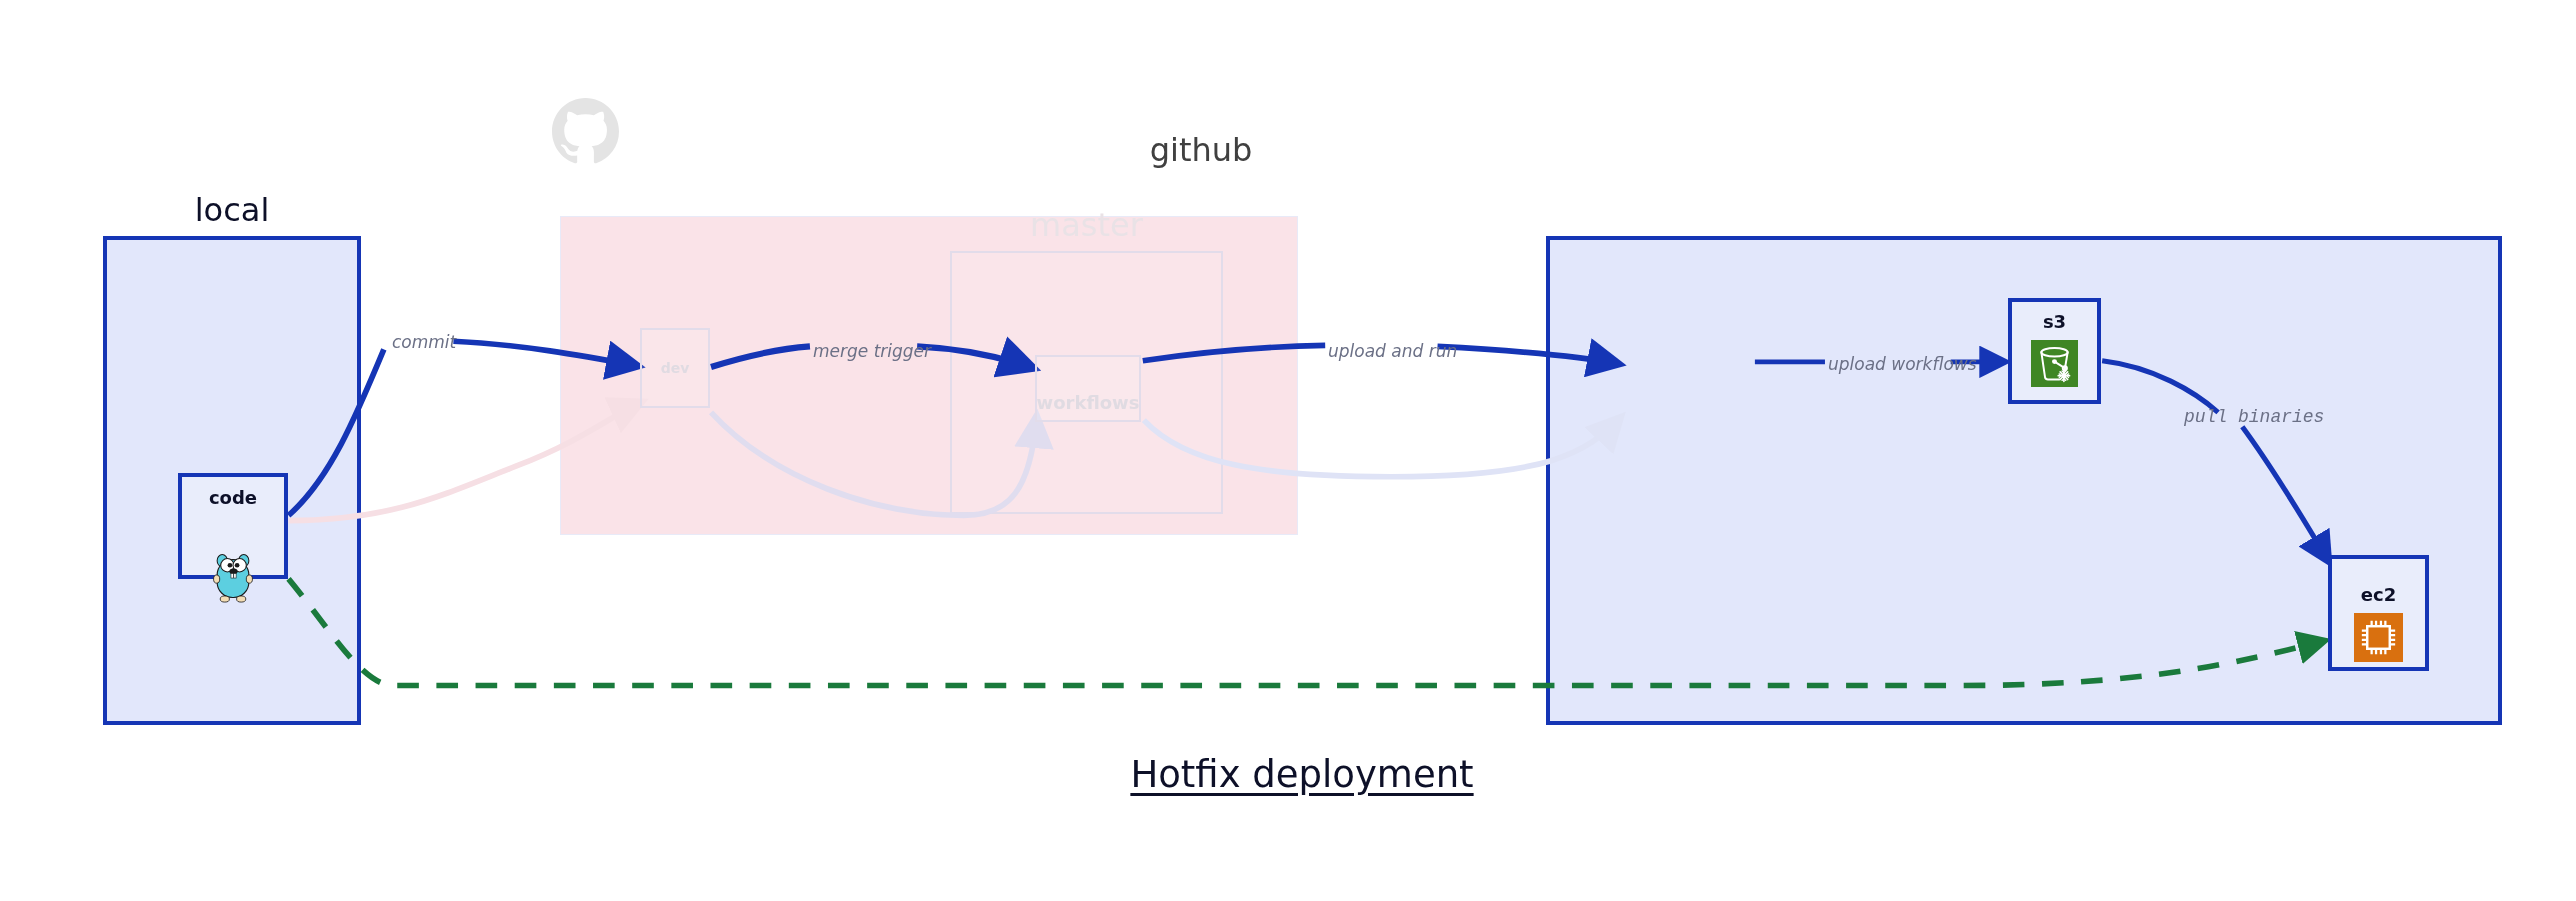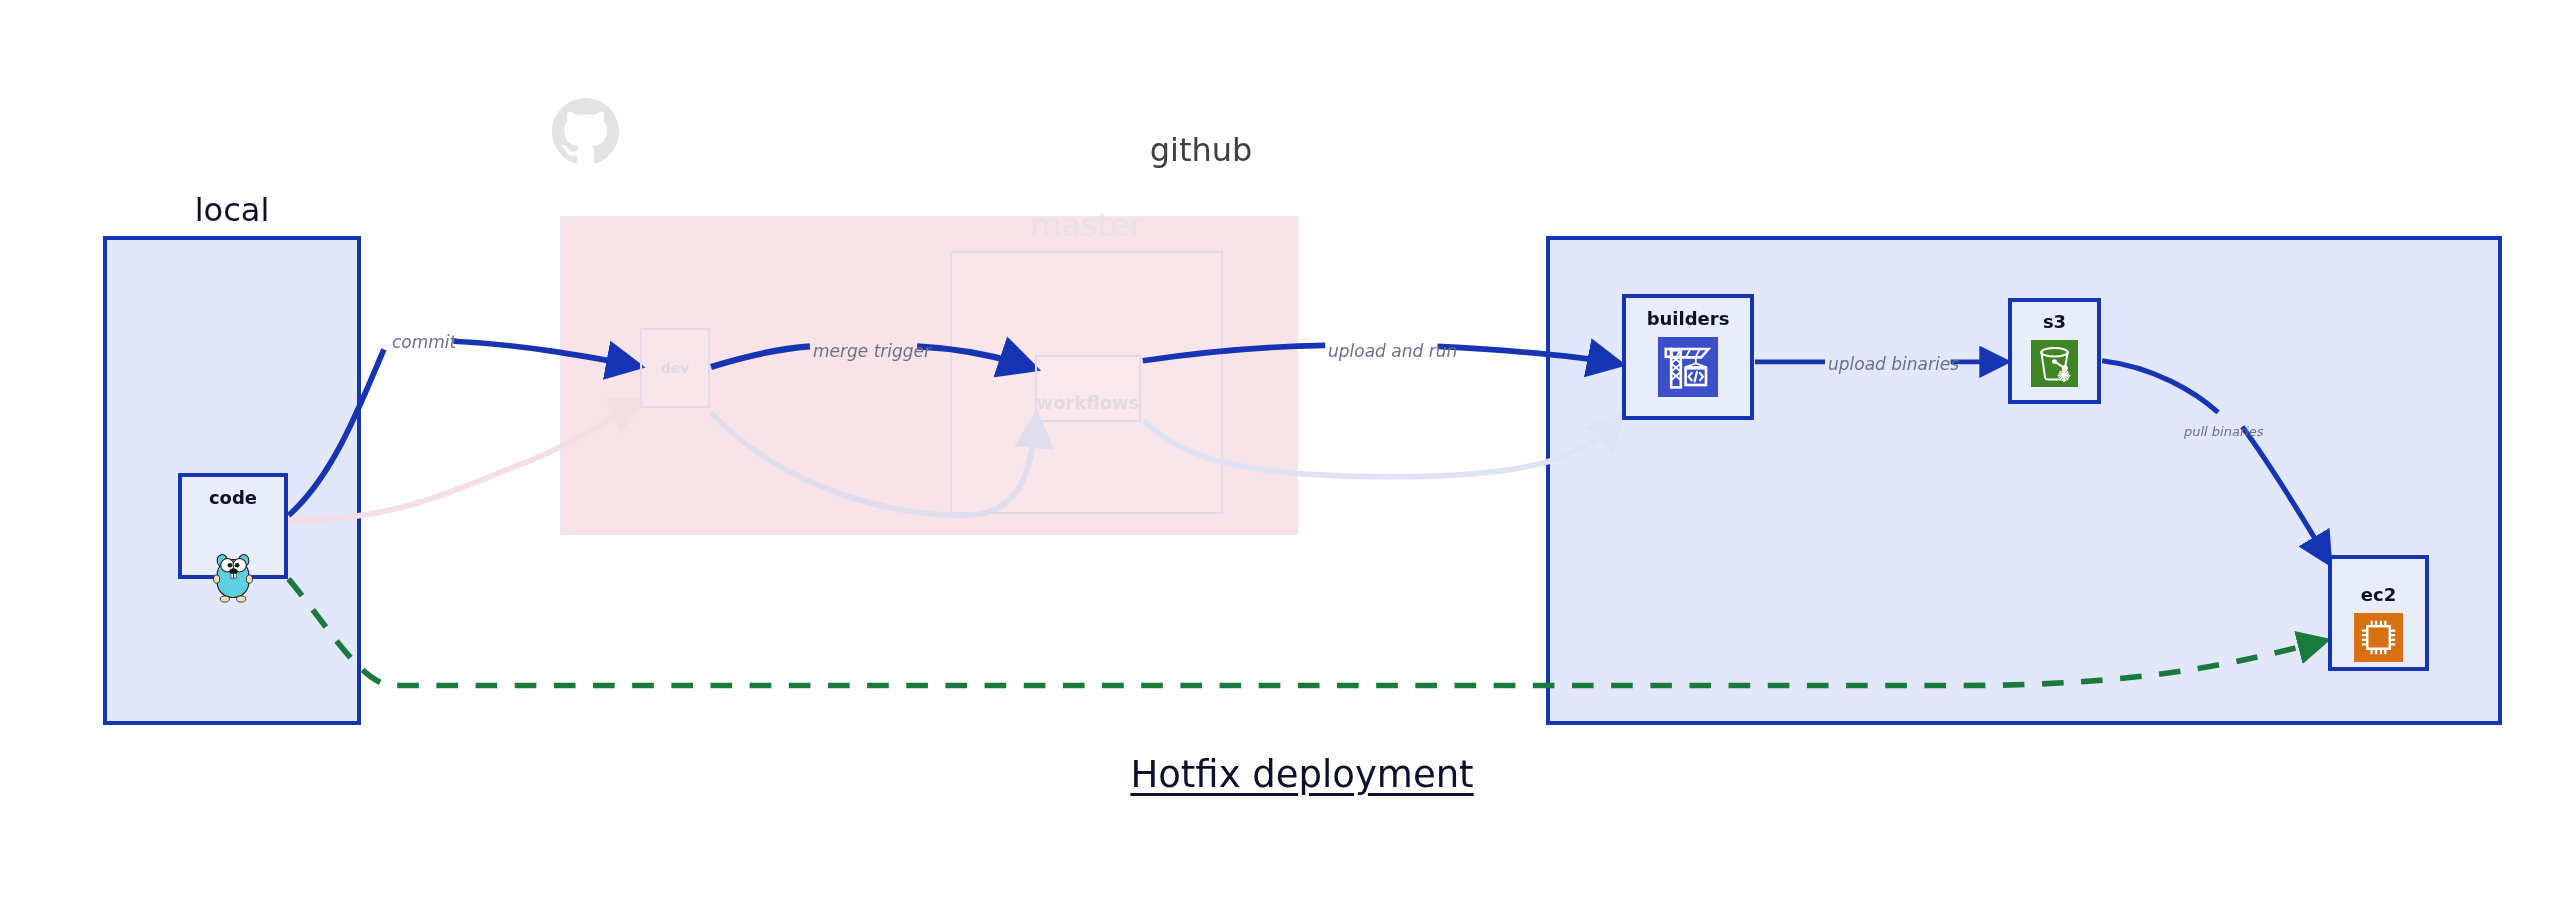--- a/index.html
+++ b/index.html
@@ -63,21 +63,21 @@
 
   .icon-box{margin-top:8.2px;}
 
   
   .edge-label{position:absolute;font-family:"DejaVu Sans",sans-serif;
               font-style:italic;color:#6b7086;white-space:nowrap;}
   .el-commit{left:392px;top:332px;font-size:17px;}
   .el-merge{left:813px;top:341px;font-size:17px;}
   .el-upload-run{left:1328px;top:341px;font-size:17px;}
   .el-upload-bin{left:1828px;top:354px;font-size:17px;}
-  .el-pull{left:2184px;top:424px;font-size:13px;}
+  .el-pull{left:2184px;top:407px;font-size:18px;font-family:Liberation Mono, monospace;}
 
   
   .diagram-title{position:absolute;left:0;top:753px;width:2604px;
                  text-align:center;font-size:37px;color:#0d1028;
                  text-decoration:underline;text-underline-offset:6.2px;
                  font-family:"DejaVu Sans",sans-serif;}
 
   svg.overlay{position:absolute;left:0;top:0;width:2604px;height:902px;
               pointer-events:none;}
   .gh-logo{position:absolute;left:552px;top:98px;width:67px;height:67px;}
@@ -151,21 +151,21 @@
     <path d="M 4352 828 C 4420 920 4490 1040 4520 1090" fill="none" stroke="#1535b5" stroke-width="10" marker-end="url(#ah-blue)"></path>
 
     <path d="M 560 1123 C 640 1220 700 1325 760 1330
              L 3800 1330
              C 4150 1330 4330 1290 4512 1243" fill="none" stroke="#1a7a3c" stroke-width="11" stroke-dasharray="42 34" stroke-linecap="butt" marker-end="url(#ah-green)"></path>
   </svg>
 
   <div class="edge-label el-commit">commit</div>
   <div class="edge-label el-merge">merge trigger</div>
   <div class="edge-label el-upload-run">upload and run</div>
-  <div class="edge-label el-upload-bin">upload binaries</div>
+  <div class="edge-label el-upload-bin">upload workflows</div>
   <div class="edge-label el-pull">pull binaries</div>
 
   <div class="node nd-solid nd-code">
     <div class="node-title">code</div>
     <div class="node-icon icon-box">
       <svg width="44" height="56" viewBox="0 0 86 108">
 
         <ellipse cx="22" cy="24" rx="10" ry="12" fill="#5ccfe0" stroke="#1b1b1b" stroke-width="2"></ellipse>
         <ellipse cx="64" cy="24" rx="10" ry="12" fill="#5ccfe0" stroke="#1b1b1b" stroke-width="2"></ellipse>
 
@@ -191,50 +191,20 @@
   </div>
 
   <div class="node nd-faded nd-dev">
     <div class="node-title">dev</div>
   </div>
 
   <div class="node nd-faded nd-workflows">
     <div class="node-title">workflows</div>
   </div>
 
-  <div class="node nd-solid nd-builders">
-    <div class="node-title">builders</div>
-    <div class="node-icon icon-box">
-      <svg width="60" height="60" viewBox="0 0 100 100">
-        <rect x="0" y="0" width="100" height="100" fill="#3b4ecb"></rect>
-        <g fill="none" stroke="#ffffff" stroke-width="4.4" stroke-linejoin="miter">
-
-          <rect x="22" y="22" width="16" height="62"></rect>
-          <path d="M22 30 L38 44 M38 30 L22 44 M22 44 L38 58 M38 44 L22 58 M22 58 L38 72 M38 58 L22 72" stroke-width="3"></path>
-
-          <rect x="13" y="20" width="9" height="13"></rect>
-
-          <path d="M22 20 L84 20 L72 34 L22 34 Z"></path>
-          <path d="M30 34 L38 20 M46 34 L54 20 M62 34 L70 20" stroke-width="3"></path>
-
-          <path d="M63 34 L63 44" stroke-width="3"></path>
-
-          <path d="M46 50 L80 50 L80 52 L46 52 Z" stroke-width="3"></path>
-          <path d="M63 44 L46 50 M63 44 L80 50" stroke-width="3"></path>
-          <rect x="46" y="52" width="34" height="28"></rect>
-        </g>
-
-        <g fill="none" stroke="#ffffff" stroke-width="3.6" stroke-linecap="round" stroke-linejoin="round">
-          <path d="M56 60 L51 66 L56 72"></path>
-          <path d="M70 60 L75 66 L70 72"></path>
-          <path d="M65 58 L61 74"></path>
-        </g>
-      </svg>
-    </div>
-  </div>
 
   <div class="node nd-solid nd-s3">
     <div class="node-title">s3</div>
     <div class="node-icon icon-box">
       <svg width="47" height="47" viewBox="0 0 100 100">
         <rect x="0" y="0" width="100" height="100" fill="#3f8624"></rect>
         <g fill="none" stroke="#ffffff" stroke-width="4.2" stroke-linecap="round" stroke-linejoin="round">
 
           <path d="M22 26 L30 80 Q31 84 36 84 L60 84"></path>
           <path d="M78 26 L72 62"></path>

